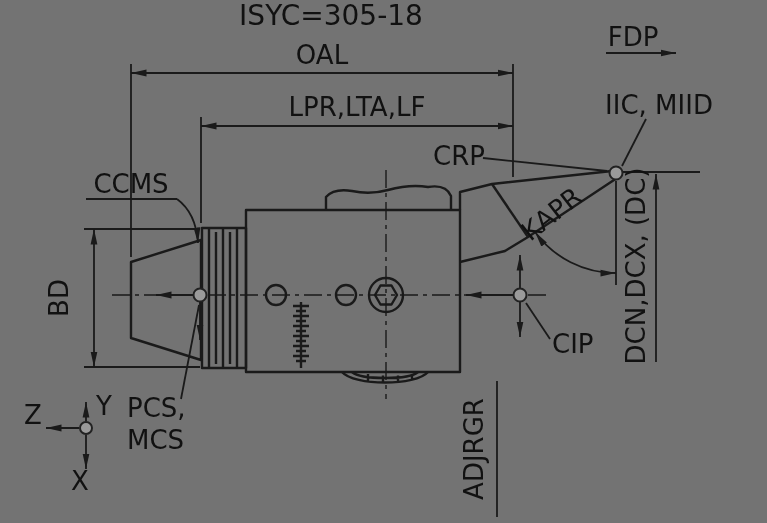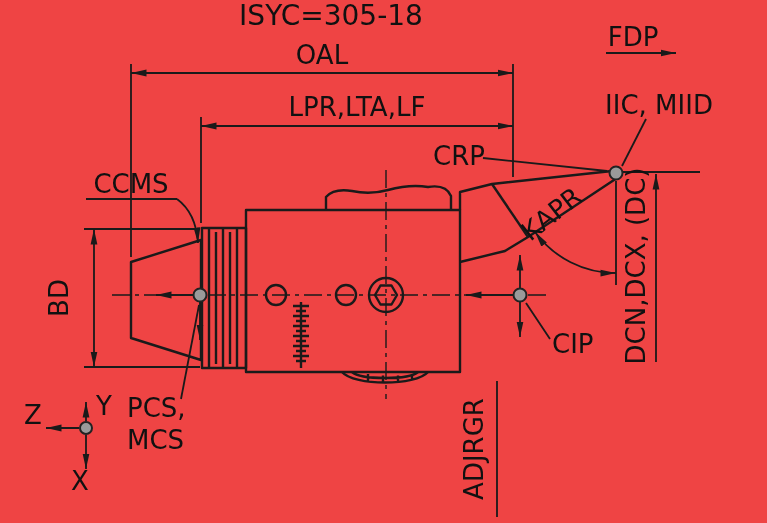--- a/index.html
+++ b/index.html
@@ -1,20 +1,20 @@
 <!DOCTYPE html>
 <html><head>
 <meta charset="utf-8">
 <style>
   html, body { margin: 0; padding: 0; background: #ffffff; }
   .stage {
     position: relative;
     width: 767px;
     height: 523px;
-    background: #ef4444;
+    background: #737373;
     overflow: hidden;
     font-family: "DejaVu Sans", sans-serif;
   }
   svg text {
     font-family: "DejaVu Sans", sans-serif;
     font-size: 26px;
     fill: #111111;
   }
   svg text.title { font-size: 28px; }
   .ln { fill: none; stroke: #1a1a1a; }

